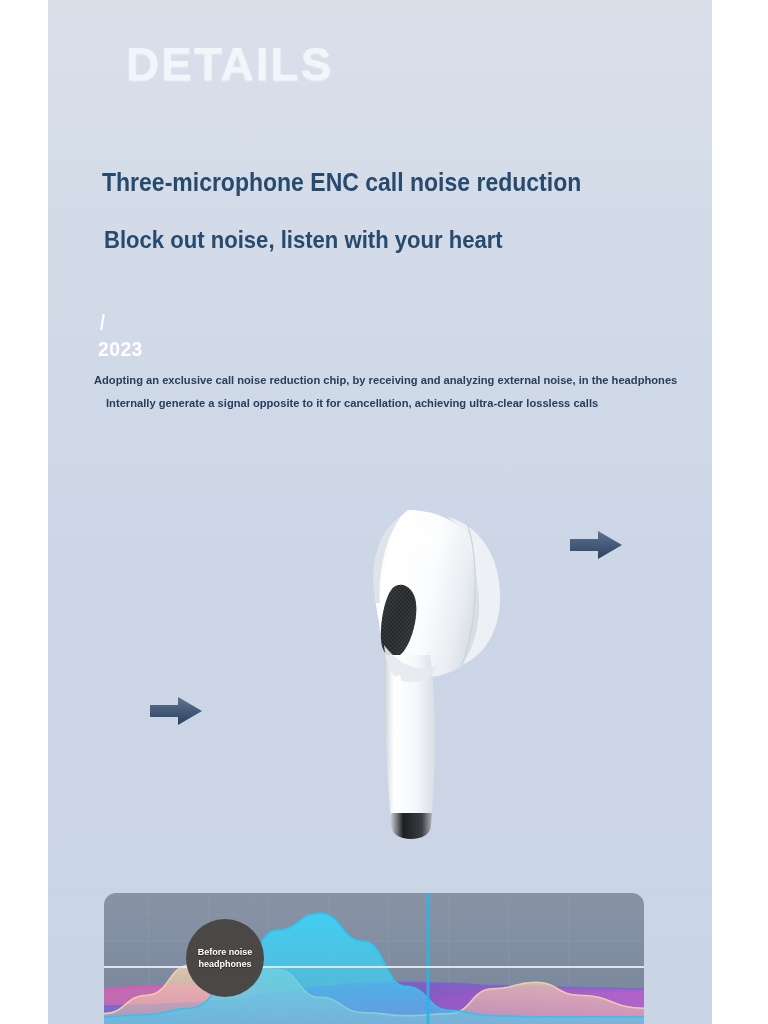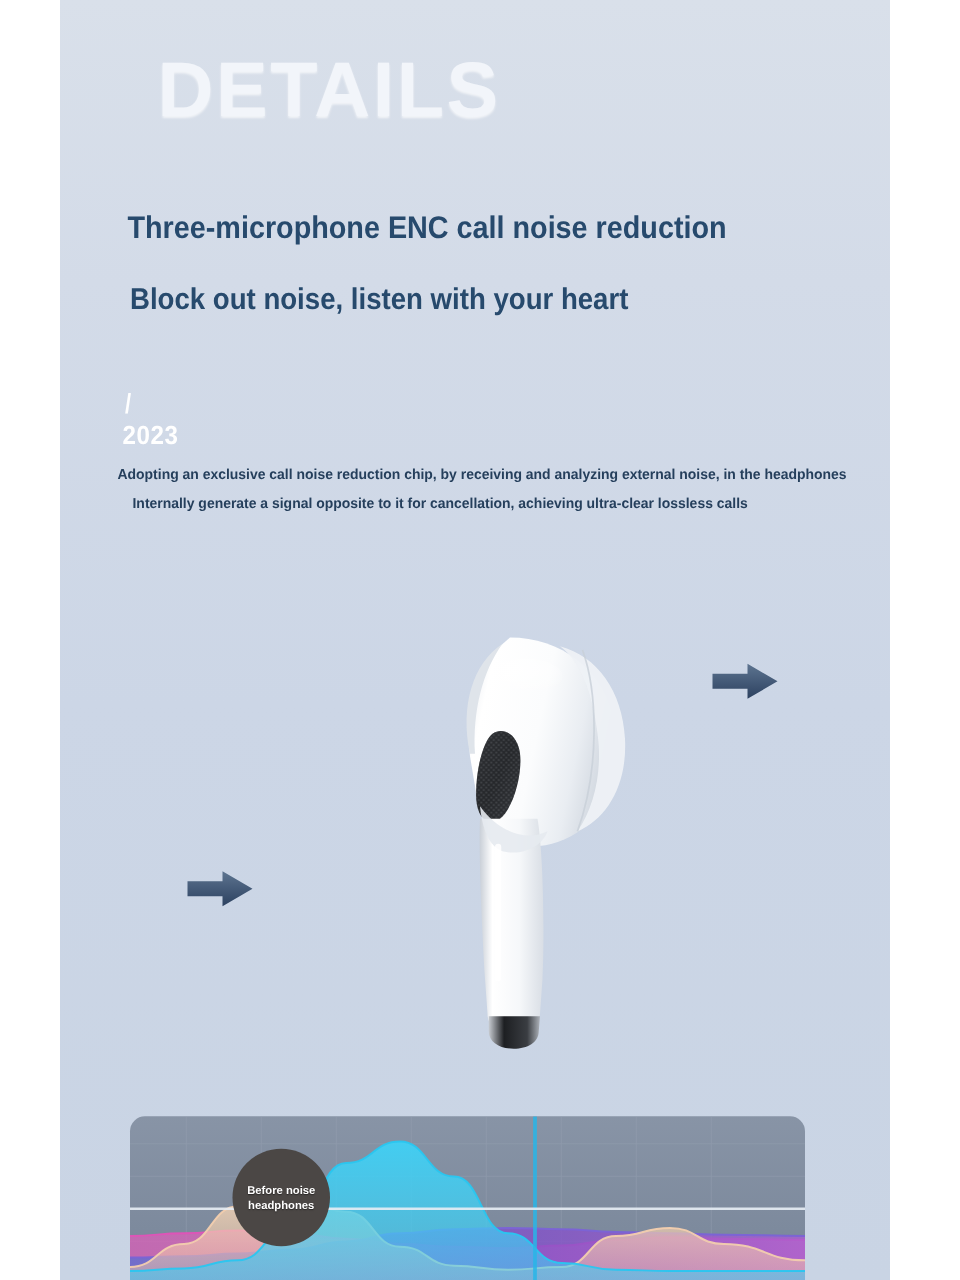--- a/index.html
+++ b/index.html
@@ -20,21 +20,21 @@
     position:absolute;
     left:48px; top:0; width:664px; height:1024px;
     background:linear-gradient(180deg,#d9e0ea 0%, #d3dbe8 22%, #ccd6e6 55%, #c9d4e4 100%);
     overflow:hidden;
   }
 
   
   .details-word{
     position:absolute;
     left:78px; top:37px;
-    font-size:62px;
+    font-size:46px;
     font-weight:bold;
     letter-spacing:2px;
     color:#f2f5fa;
     font-family:"Liberation Sans", sans-serif;
     text-shadow:0 1px 2px rgba(255,255,255,.7);
     white-space:nowrap;
   }
   .pill{
     position:absolute;
     left:55px; top:70px;

